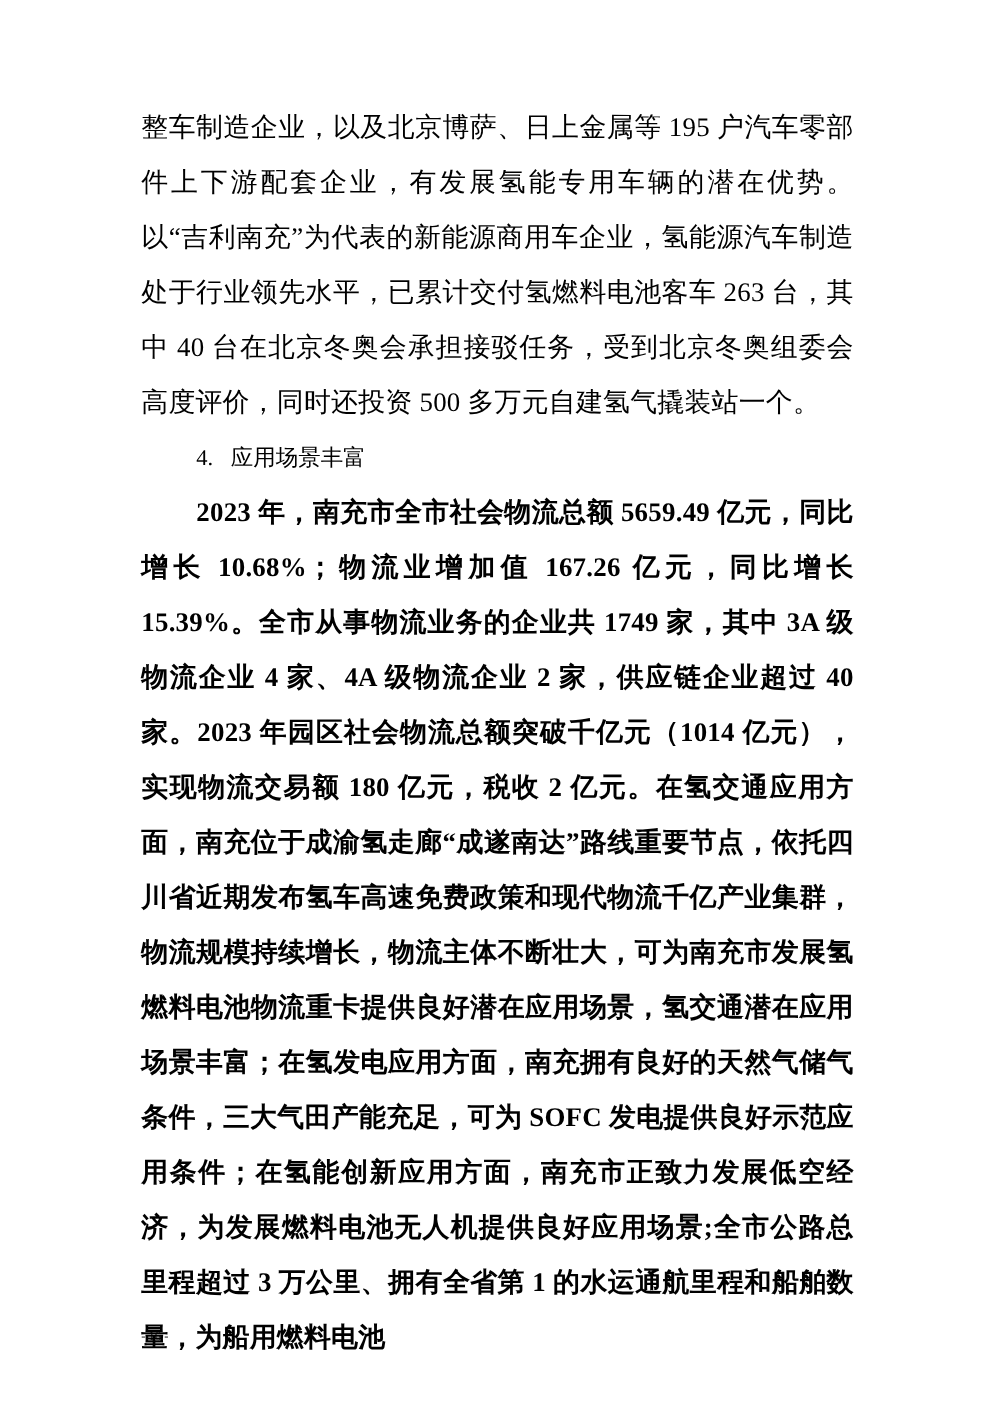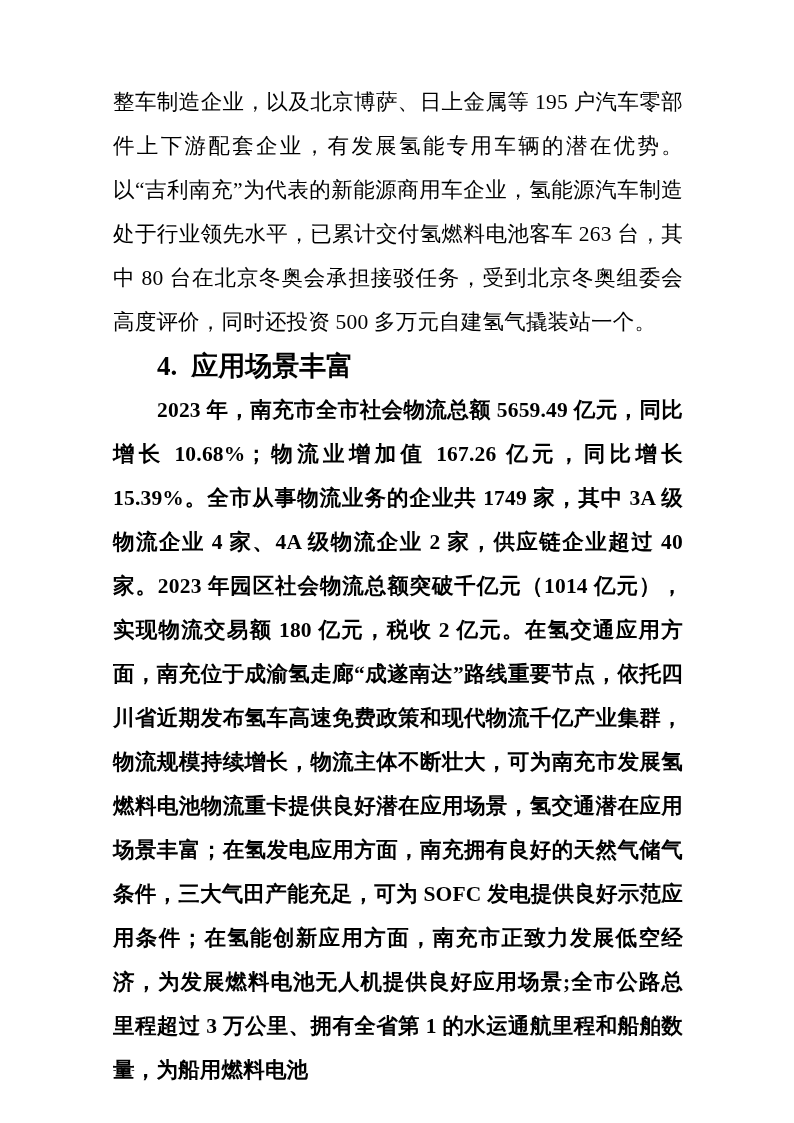--- a/index.html
+++ b/index.html
@@ -36,24 +36,24 @@
     text-justify: inter-ideograph;
     letter-spacing: 0.2px;
     margin: 0;
     font-family: "Liberation Serif", "DejaVu Serif", serif;
   }
   .para-indent {
     text-indent: 44px;
     font-weight: bold;
   }
   .heading {
-    font-size: 27px;
+    font-size: 18px;
     line-height: 44px;
     margin: 0;
-    font-weight: bold;
+    font-weight: normal;
     text-indent: 44px;
     font-family: "Liberation Serif", "DejaVu Serif", serif;
   }
   .heading .num {
     margin-right: 14px;
   }
   .footer {
     position: absolute;
     left: 113px;
     top: 1060px;
@@ -62,18 +62,18 @@
     line-height: 20px;
     font-family: "Liberation Serif", "DejaVu Serif", serif;
     color: #000000;
   }
 </style>
 </head>
 <body>
 
 <div class="page">
   <div class="content">
-    <p class="para">整车制造企业，以及北京博萨、日上金属等 195 户汽车零部件上下游配套企业，有发展氢能专用车辆的潜在优势。以“吉利南充”为代表的新能源商用车企业，氢能源汽车制造处于行业领先水平，已累计交付氢燃料电池客车 263 台，其中 80 台在北京冬奥会承担接驳任务，受到北京冬奥组委会高度评价，同时还投资 500 多万元自建氢气撬装站一个。</p>
+    <p class="para">整车制造企业，以及北京博萨、日上金属等 195 户汽车零部件上下游配套企业，有发展氢能专用车辆的潜在优势。以“吉利南充”为代表的新能源商用车企业，氢能源汽车制造处于行业领先水平，已累计交付氢燃料电池客车 263 台，其中 40 台在北京冬奥会承担接驳任务，受到北京冬奥组委会高度评价，同时还投资 500 多万元自建氢气撬装站一个。</p>
     <h3 class="heading"><span class="num">4.</span><span>应用场景丰富</span></h3>
     <p class="para para-indent">2023 年，南充市全市社会物流总额 5659.49 亿元，同比增长 10.68%；物流业增加值 167.26 亿元，同比增长 15.39%。全市从事物流业务的企业共 1749 家，其中 3A 级物流企业 4 家、4A 级物流企业 2 家，供应链企业超过 40 家。2023 年园区社会物流总额突破千亿元（1014 亿元），实现物流交易额 180 亿元，税收 2 亿元。在氢交通应用方面，南充位于成渝氢走廊“成遂南达”路线重要节点，依托四川省近期发布氢车高速免费政策和现代物流千亿产业集群，物流规模持续增长，物流主体不断壮大，可为南充市发展氢燃料电池物流重卡提供良好潜在应用场景，氢交通潜在应用场景丰富；在氢发电应用方面，南充拥有良好的天然气储气条件，三大气田产能充足，可为 SOFC 发电提供良好示范应用条件；在氢能创新应用方面，南充市正致力发展低空经济，为发展燃料电池无人机提供良好应用场景;全市公路总里程超过 3 万公里、拥有全省第 1 的水运通航里程和船舶数量，为船用燃料电池</p>
   </div>
   <div class="footer">- 16 -</div>
 </div>
 
 </body></html>

